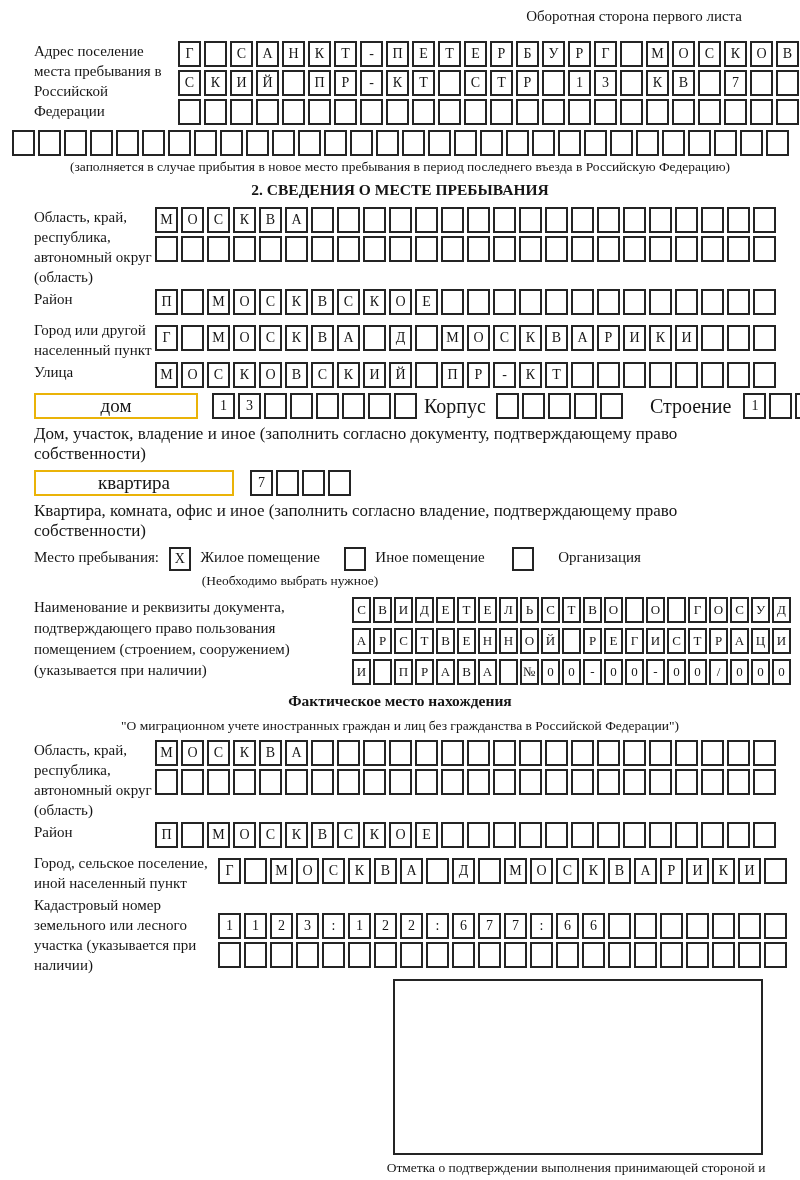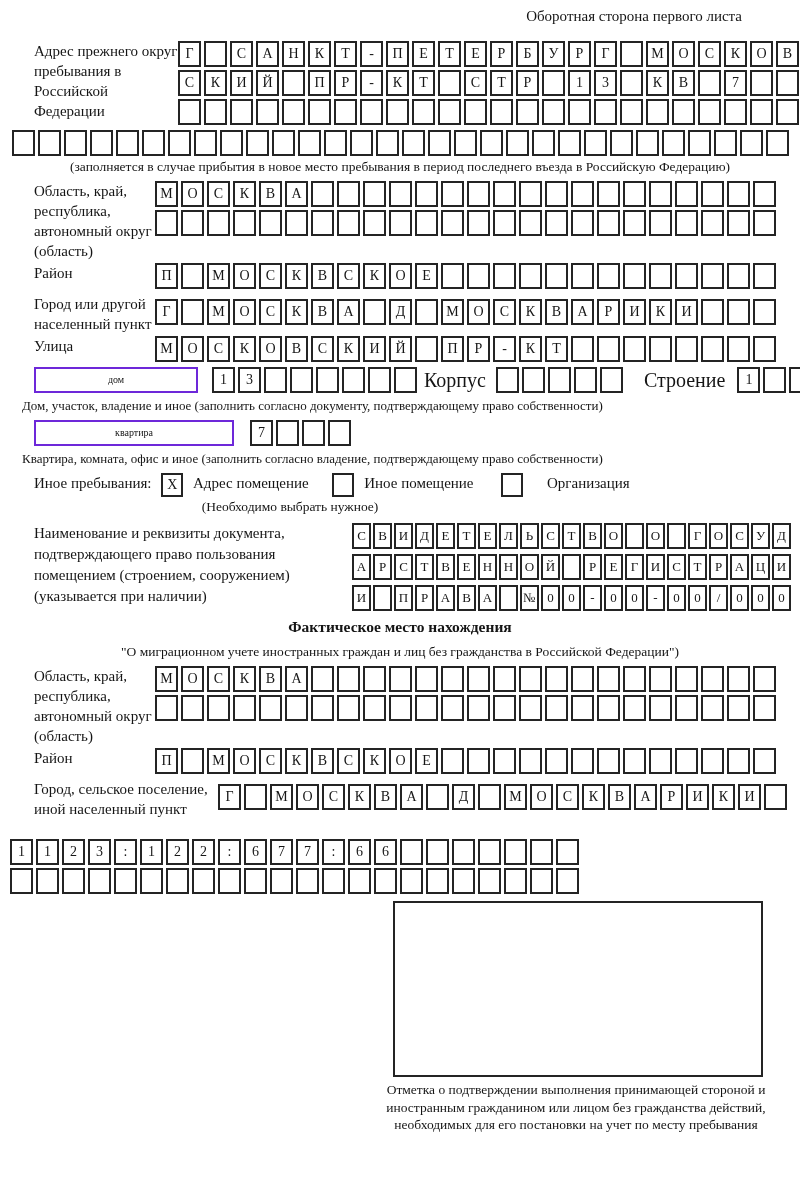--- a/index.html
+++ b/index.html
@@ -14,50 +14,51 @@
   .flabel{font-size:15px;line-height:20px;box-sizing:border-box;padding-left:24px;flex:none;}
   .rows{flex:1;}
   .cells-line{white-space:nowrap;height:24px;margin-bottom:5px;}
   .cell{
     display:inline-block;width:19px;height:22px;border:2px solid #242424;
     margin-right:3px;text-align:center;font-size:14px;line-height:21px;
     vertical-align:top;box-sizing:content-box;
   }
   .compact .cell{width:15px;margin-right:2px;font-size:13px;}
   .caption{font-size:13.5px;text-align:center;margin:0 0 6px 0;}
-  .caption-left{font-size:13px;margin:1px 0 6px 12px;}
+  .caption-left{font-size:17px;margin:1px 0 6px 24px;}
   .sec-title{font-size:15.5px;font-weight:bold;text-align:center;margin:4px 0 8px 0;}
-  .boxfield{display:inline-block;border:2px solid #6d28d9;height:22px;line-height:21px;
-    text-align:center;font-size:10px;vertical-align:top;}
+  .boxfield{display:inline-block;border:2px solid #eab308;height:22px;line-height:21px;
+    text-align:center;font-size:19px;vertical-align:top;}
   .inline-lbl{font-size:20px;line-height:26px;vertical-align:top;display:inline-block;}
   .chk{display:inline-block;width:18px;height:20px;border:2px solid #242424;
     text-align:center;font-size:14px;line-height:19px;vertical-align:middle;margin:0 6px;}
   .stay-row{margin-left:24px;font-size:15px;height:26px;}
   .stamp-box{border:2px solid #242424;width:366px;height:172px;margin-left:383px;margin-top:4px;}
   .stamp-note{width:412px;margin-left:360px;text-align:center;font-size:13.5px;line-height:17.5px;margin-top:4px;}
   .mb2{margin-bottom:2px;}
 </style>
 </head>
 <body>
 
 <div class="page">
 
   <div class="hdr-right">Оборотная сторона первого листа</div>
 
   <div class="field mb2">
-    <div class="flabel" style="width:168px;">Адрес прежнего округ пребывания в Российской Федерации</div>
+    <div class="flabel" style="width:168px;">Адрес поселение места пребывания в Российской Федерации</div>
     <div class="rows">
       <div class="cells-line"><span class="cell">Г</span><span class="cell"></span><span class="cell">С</span><span class="cell">А</span><span class="cell">Н</span><span class="cell">К</span><span class="cell">Т</span><span class="cell">-</span><span class="cell">П</span><span class="cell">Е</span><span class="cell">Т</span><span class="cell">Е</span><span class="cell">Р</span><span class="cell">Б</span><span class="cell">У</span><span class="cell">Р</span><span class="cell">Г</span><span class="cell"></span><span class="cell">М</span><span class="cell">О</span><span class="cell">С</span><span class="cell">К</span><span class="cell">О</span><span class="cell">В</span></div>
       <div class="cells-line"><span class="cell">С</span><span class="cell">К</span><span class="cell">И</span><span class="cell">Й</span><span class="cell"></span><span class="cell">П</span><span class="cell">Р</span><span class="cell">-</span><span class="cell">К</span><span class="cell">Т</span><span class="cell"></span><span class="cell">С</span><span class="cell">Т</span><span class="cell">Р</span><span class="cell"></span><span class="cell">1</span><span class="cell">3</span><span class="cell"></span><span class="cell">К</span><span class="cell">В</span><span class="cell"></span><span class="cell">7</span><span class="cell"></span><span class="cell"></span></div>
       <div class="cells-line"><span class="cell"></span><span class="cell"></span><span class="cell"></span><span class="cell"></span><span class="cell"></span><span class="cell"></span><span class="cell"></span><span class="cell"></span><span class="cell"></span><span class="cell"></span><span class="cell"></span><span class="cell"></span><span class="cell"></span><span class="cell"></span><span class="cell"></span><span class="cell"></span><span class="cell"></span><span class="cell"></span><span class="cell"></span><span class="cell"></span><span class="cell"></span><span class="cell"></span><span class="cell"></span><span class="cell"></span></div>
     </div>
   </div>
   <div class="cells-line" style="margin-left:2px;"><span class="cell"></span><span class="cell"></span><span class="cell"></span><span class="cell"></span><span class="cell"></span><span class="cell"></span><span class="cell"></span><span class="cell"></span><span class="cell"></span><span class="cell"></span><span class="cell"></span><span class="cell"></span><span class="cell"></span><span class="cell"></span><span class="cell"></span><span class="cell"></span><span class="cell"></span><span class="cell"></span><span class="cell"></span><span class="cell"></span><span class="cell"></span><span class="cell"></span><span class="cell"></span><span class="cell"></span><span class="cell"></span><span class="cell"></span><span class="cell"></span><span class="cell"></span><span class="cell"></span><span class="cell"></span></div>
   <div class="caption">(заполняется в случае прибытия в новое место пребывания в период последнего въезда в Российскую Федерацию)</div>
 
+  <div class="sec-title">2. СВЕДЕНИЯ О МЕСТЕ ПРЕБЫВАНИЯ</div>
 
   <div class="field mb2">
     <div class="flabel" style="width:145px;">Область, край, республика, автономный округ (область)</div>
     <div class="rows">
       <div class="cells-line"><span class="cell">М</span><span class="cell">О</span><span class="cell">С</span><span class="cell">К</span><span class="cell">В</span><span class="cell">А</span><span class="cell"></span><span class="cell"></span><span class="cell"></span><span class="cell"></span><span class="cell"></span><span class="cell"></span><span class="cell"></span><span class="cell"></span><span class="cell"></span><span class="cell"></span><span class="cell"></span><span class="cell"></span><span class="cell"></span><span class="cell"></span><span class="cell"></span><span class="cell"></span><span class="cell"></span><span class="cell"></span></div>
       <div class="cells-line"><span class="cell"></span><span class="cell"></span><span class="cell"></span><span class="cell"></span><span class="cell"></span><span class="cell"></span><span class="cell"></span><span class="cell"></span><span class="cell"></span><span class="cell"></span><span class="cell"></span><span class="cell"></span><span class="cell"></span><span class="cell"></span><span class="cell"></span><span class="cell"></span><span class="cell"></span><span class="cell"></span><span class="cell"></span><span class="cell"></span><span class="cell"></span><span class="cell"></span><span class="cell"></span><span class="cell"></span></div>
     </div>
   </div>
 
   <div class="field mb2">
@@ -79,35 +80,35 @@
     <div class="rows">
         <div class="cells-line"><span class="cell">М</span><span class="cell">О</span><span class="cell">С</span><span class="cell">К</span><span class="cell">О</span><span class="cell">В</span><span class="cell">С</span><span class="cell">К</span><span class="cell">И</span><span class="cell">Й</span><span class="cell"></span><span class="cell">П</span><span class="cell">Р</span><span class="cell">-</span><span class="cell">К</span><span class="cell">Т</span><span class="cell"></span><span class="cell"></span><span class="cell"></span><span class="cell"></span><span class="cell"></span><span class="cell"></span><span class="cell"></span><span class="cell"></span></div>
       </div>
   </div>
 
   <div style="margin-left:24px;white-space:nowrap;height:30px;">
     <span class="boxfield" style="width:160px;">дом</span>
     <span style="display:inline-block;width:10px;"></span><span><span class="cell">1</span><span class="cell">3</span><span class="cell"></span><span class="cell"></span><span class="cell"></span><span class="cell"></span><span class="cell"></span><span class="cell"></span></span>
     <span class="inline-lbl">Корпус</span>
     <span style="display:inline-block;width:6px;"></span><span><span class="cell"></span><span class="cell"></span><span class="cell"></span><span class="cell"></span><span class="cell"></span></span>
-    <span class="inline-lbl" style="margin-left:14px;">Строение</span>
+    <span class="inline-lbl" style="margin-left:20px;">Строение</span>
     <span style="display:inline-block;width:8px;"></span><span><span class="cell">1</span><span class="cell"></span><span class="cell"></span><span class="cell"></span></span>
   </div>
   <div class="caption-left">Дом, участок, владение и иное (заполнить согласно документу, подтверждающему право собственности)</div>
 
   <div style="margin-left:24px;white-space:nowrap;height:30px;font-family:Liberation Serif, serif;">
     <span class="boxfield" style="width:196px;">квартира</span>
     <span style="display:inline-block;width:12px;"></span><span><span class="cell">7</span><span class="cell"></span><span class="cell"></span><span class="cell"></span></span>
   </div>
   <div class="caption-left">Квартира, комната, офис и иное (заполнить согласно владение, подтверждающему право собственности)</div>
 
   <div class="stay-row">
-    <span>Иное пребывания:</span>
+    <span>Место пребывания:</span>
     <span class="chk">X</span>
-    <span>Адрес помещение</span>
+    <span>Жилое помещение</span>
     <span class="chk" style="margin-left:20px;"></span>
     <span>Иное помещение</span>
     <span class="chk" style="margin-left:24px;"></span>
     <span style="margin-left:14px;">Организация</span>
   </div>
   <div class="caption" style="width:560px;margin-bottom:8px;">(Необходимо выбрать нужное)</div>
 
   <div class="field mb2">
     <div class="flabel" style="width:342px;line-height:21px;">Наименование и реквизиты документа, подтверждающего право пользования помещением (строением, сооружением) (указывается при наличии)</div>
     <div class="rows compact">
@@ -136,20 +137,21 @@
   </div>
 
   <div class="field mb2">
     <div class="flabel" style="width:208px;">Город, сельское поселение, иной населенный пункт</div>
     <div class="rows" style="padding-top:5px;">
         <div class="cells-line"><span class="cell">Г</span><span class="cell"></span><span class="cell">М</span><span class="cell">О</span><span class="cell">С</span><span class="cell">К</span><span class="cell">В</span><span class="cell">А</span><span class="cell"></span><span class="cell">Д</span><span class="cell"></span><span class="cell">М</span><span class="cell">О</span><span class="cell">С</span><span class="cell">К</span><span class="cell">В</span><span class="cell">А</span><span class="cell">Р</span><span class="cell">И</span><span class="cell">К</span><span class="cell">И</span><span class="cell"></span></div>
       </div>
   </div>
 
   <div class="field mb2">
+    <div class="flabel" style="width:208px;">Кадастровый номер земельного или лесного участка (указывается при наличии)</div>
     <div class="rows" style="padding-top:18px;">
       <div class="cells-line"><span class="cell">1</span><span class="cell">1</span><span class="cell">2</span><span class="cell">3</span><span class="cell">:</span><span class="cell">1</span><span class="cell">2</span><span class="cell">2</span><span class="cell">:</span><span class="cell">6</span><span class="cell">7</span><span class="cell">7</span><span class="cell">:</span><span class="cell">6</span><span class="cell">6</span><span class="cell"></span><span class="cell"></span><span class="cell"></span><span class="cell"></span><span class="cell"></span><span class="cell"></span><span class="cell"></span></div>
       <div class="cells-line"><span class="cell"></span><span class="cell"></span><span class="cell"></span><span class="cell"></span><span class="cell"></span><span class="cell"></span><span class="cell"></span><span class="cell"></span><span class="cell"></span><span class="cell"></span><span class="cell"></span><span class="cell"></span><span class="cell"></span><span class="cell"></span><span class="cell"></span><span class="cell"></span><span class="cell"></span><span class="cell"></span><span class="cell"></span><span class="cell"></span><span class="cell"></span><span class="cell"></span></div>
     </div>
   </div>
 
   <div class="stamp-box"></div>
   <div class="stamp-note">Отметка о подтверждении выполнения принимающей стороной и иностранным гражданином или лицом без гражданства действий, необходимых для его постановки на учет по месту пребывания</div>
 
 </div>

